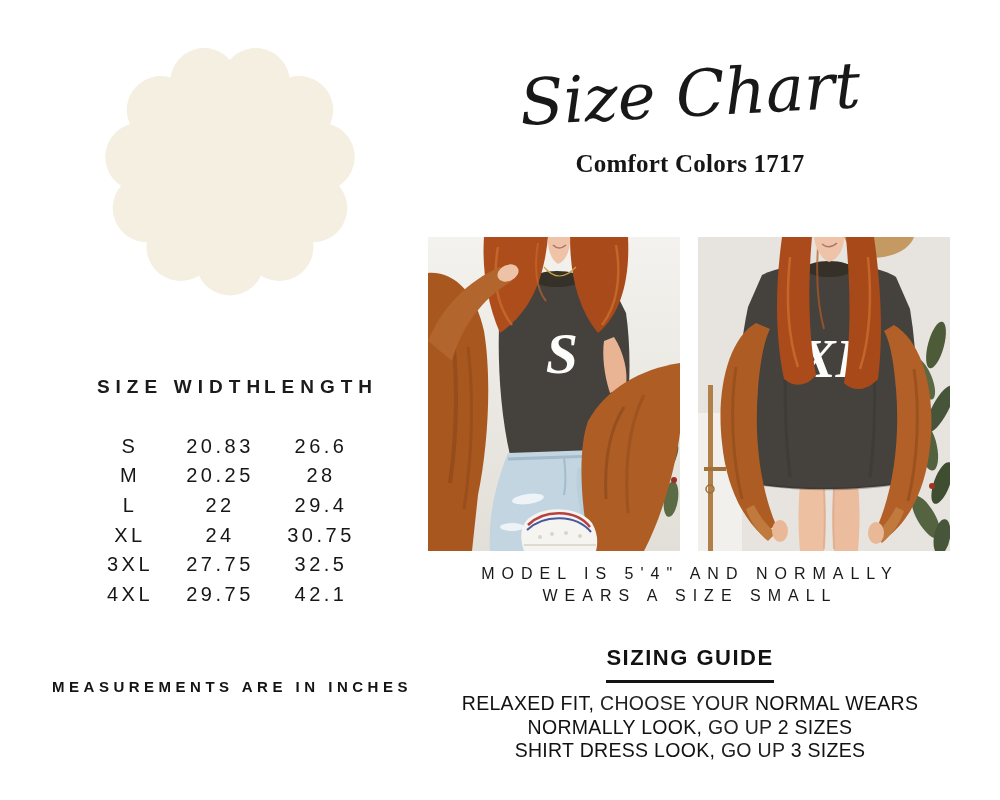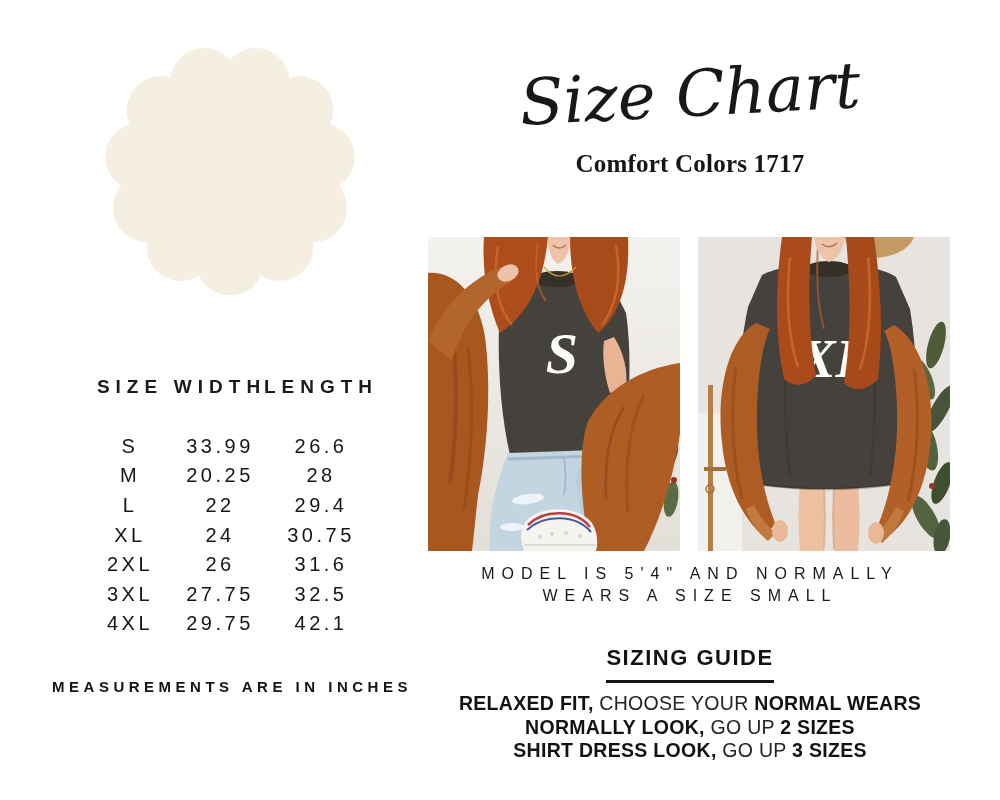--- a/index.html
+++ b/index.html
@@ -38,21 +38,21 @@
 
   
   .model-note{position:absolute;left:430px;top:563px;width:520px;text-align:center;
               font-size:16px;font-weight:400;letter-spacing:7px;line-height:22px;color:#191919;}
 
   
   .sizing-guide{position:absolute;left:430px;top:645px;width:520px;text-align:center;}
   .sg-head{display:inline-block;font-size:22px;font-weight:700;letter-spacing:1.5px;
            border-bottom:3px solid #141414;padding-bottom:9px;color:#121212;}
   .sg-lines{margin-top:9px;font-size:19.5px;line-height:23.5px;letter-spacing:.3px;color:#121212;}
-  .sg-lines .b{font-weight:700;}
+  .sg-lines .b{font-weight:400;}
   .sg-lines .r{font-weight:400;color:#232323;}
 </style>
 </head>
 <body>
 
 <div class="canvas">
 
   <svg class="flower" viewBox="0 0 274 274">
     <path fill="#f4efe1" d="M137 27 A34 34 0 0 1 196.5 44.5 A34 34 0 0 1 237.1 91.3 A34 34 0 0 1 245.9 152.7 A34 34 0 0 1 220.1 209 A34 34 0 0 1 168 242.5 A34 34 0 0 1 106 242.5 A34 34 0 0 1 53.9 209 A34 34 0 0 1 28.1 152.7 A34 34 0 0 1 36.9 91.3 A34 34 0 0 1 77.5 44.5 A34 34 0 0 1 137 27 Z"></path>
   </svg>
@@ -64,42 +64,37 @@
 
   <div class="size-table">
     <div class="t-row t-head">
       <span class="col1">SIZE</span>
       <span class="col2">WIDTH</span>
       <span class="col3">LENGTH</span>
     </div>
     <div class="t-body">
       <div class="t-row">
         <span class="col1">S</span>
-        <span class="col2">33.99</span>
+        <span class="col2">20.83</span>
         <span class="col3">26.6</span>
       </div>
       <div class="t-row">
         <span class="col1">M</span>
         <span class="col2">20.25</span>
         <span class="col3">28</span>
       </div>
       <div class="t-row">
         <span class="col1">L</span>
         <span class="col2">22</span>
         <span class="col3">29.4</span>
       </div>
       <div class="t-row">
         <span class="col1">XL</span>
         <span class="col2">24</span>
         <span class="col3">30.75</span>
-      </div>
-      <div class="t-row">
-        <span class="col1">2XL</span>
-        <span class="col2">26</span>
-        <span class="col3">31.6</span>
       </div>
       <div class="t-row">
         <span class="col1">3XL</span>
         <span class="col2">27.75</span>
         <span class="col3">32.5</span>
       </div>
       <div class="t-row">
         <span class="col1">4XL</span>
         <span class="col2">29.75</span>
         <span class="col3">42.1</span>

